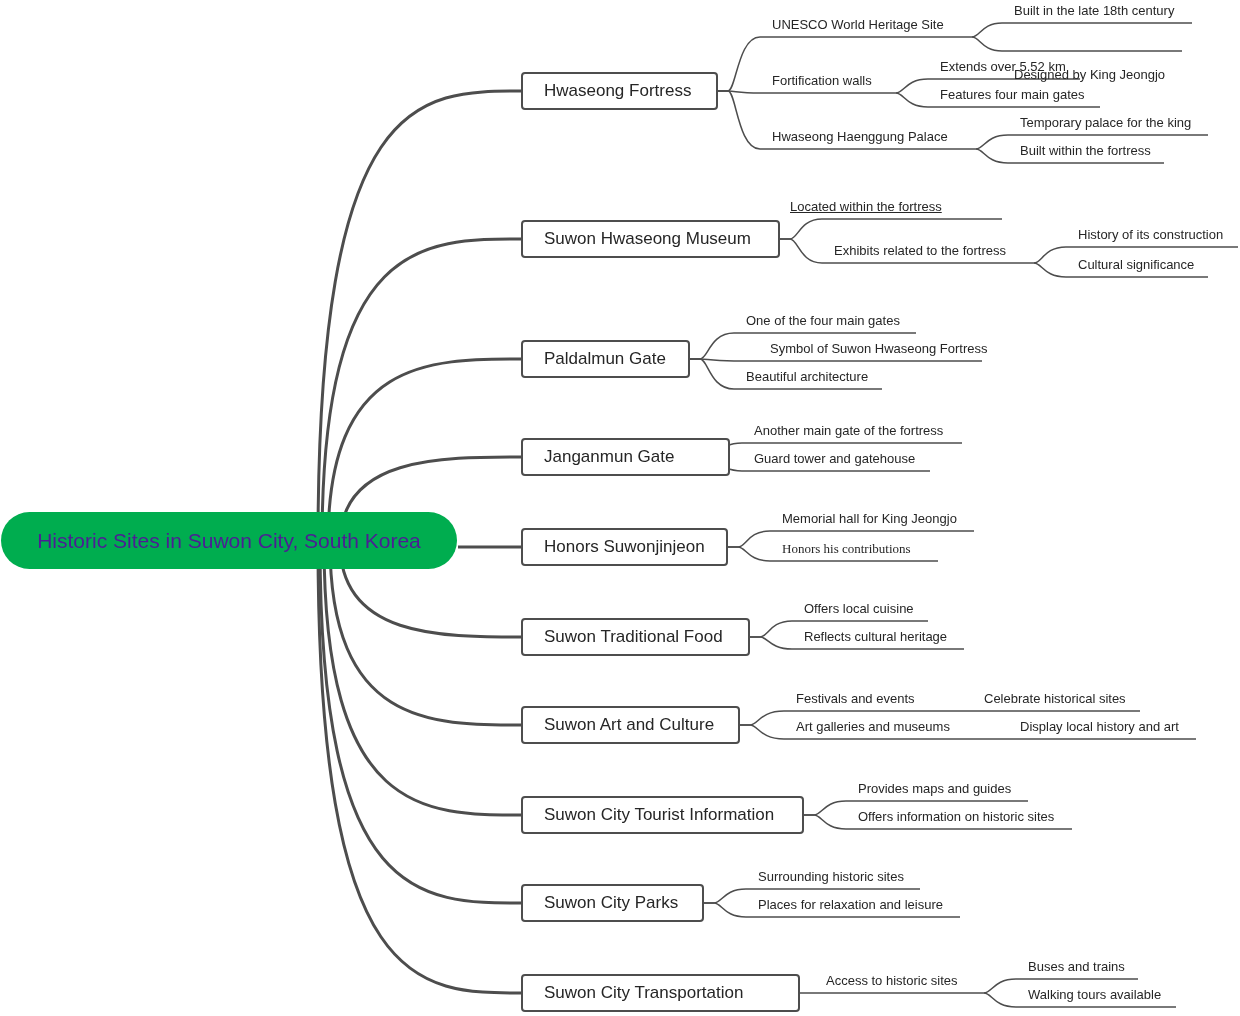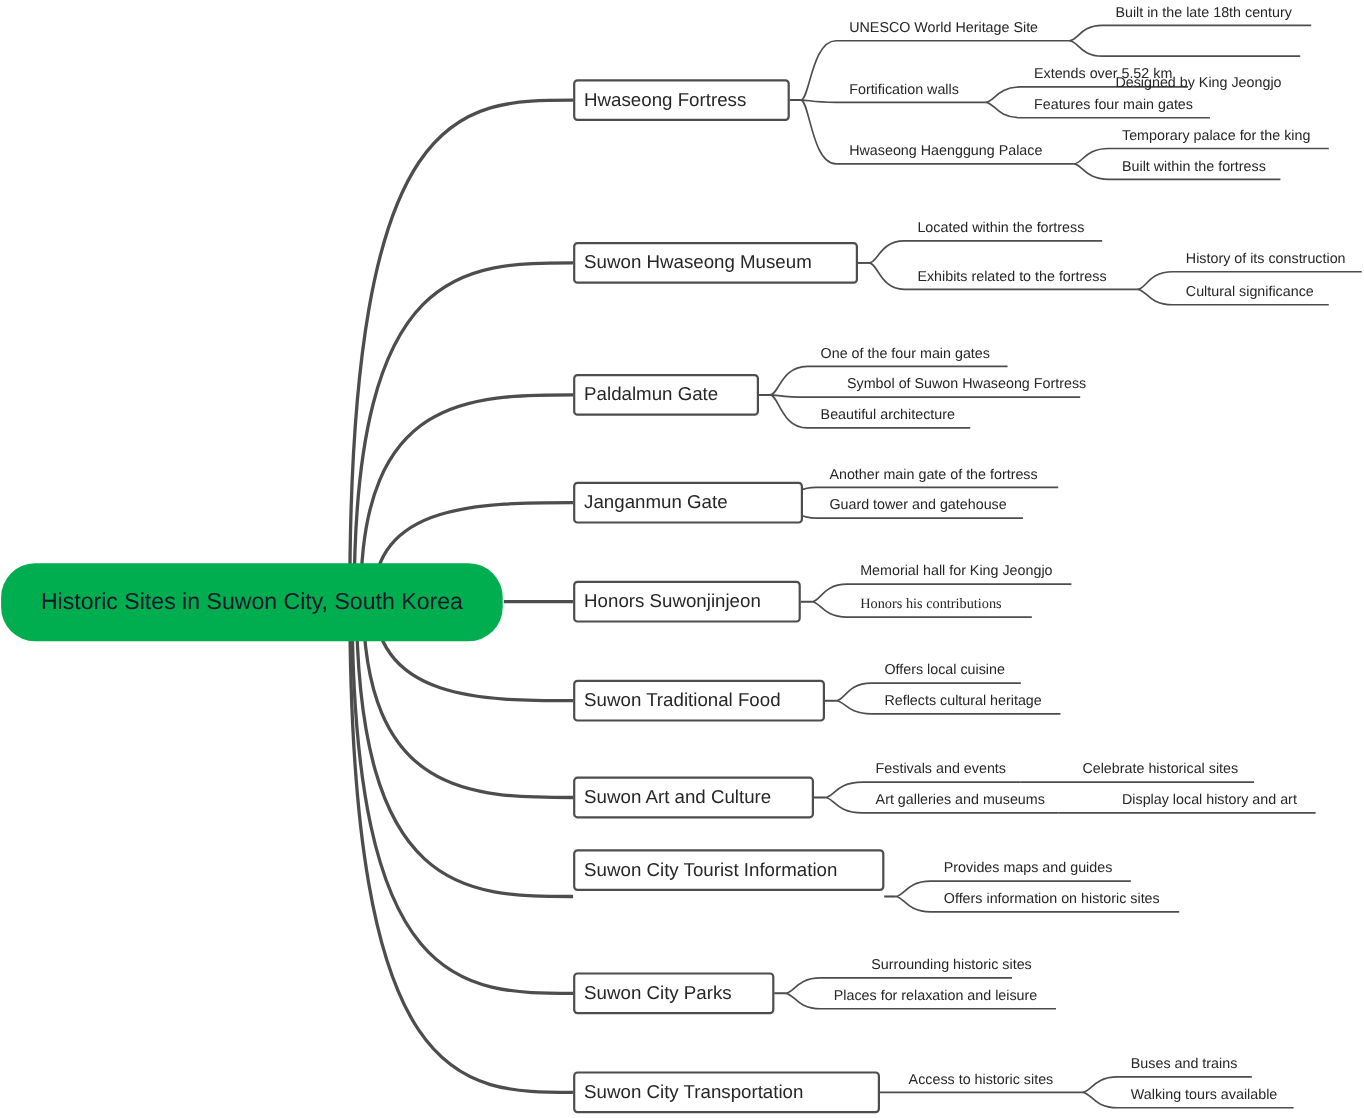--- a/index.html
+++ b/index.html
@@ -1,28 +1,28 @@
 <!DOCTYPE html>
 <html><head>
 <meta charset="utf-8">
 <style>
   html, body { margin: 0; padding: 0; background: #ffffff; }
   body { width: 1240px; height: 1016px; position: relative; overflow: hidden; font-family: "Liberation Sans", sans-serif; }
   #edges { position: absolute; left: 0; top: 0; width: 1240px; height: 1016px; }
   .root {
-    position: absolute; left: 1px; top: 512px; width: 456px; height: 71px;
-    background: #00ad4f; border-radius: 31px; color: #0f172a;
+    position: absolute; left: 1px; top: 512px; width: 456px; height: 57px;
+    background: #00ad4f; border-radius: 31px; color: #4c1d95;
     font-size: 21px; display: flex; align-items: center; justify-content: center;
     white-space: nowrap; z-index: 2;
   }
   .main {
     position: absolute; height: 38px; box-sizing: border-box;
     border: 2px solid #4d4d4d; border-radius: 4px; background: #fff;
     font-size: 17px; color: #262626; display: flex; align-items: center;
-    padding: 0 8px; white-space: nowrap; z-index: 2;
+    padding: 0 21px; white-space: nowrap; z-index: 2;
   }
   .leaf {
     position: absolute; font-size: 13px; color: #262626; white-space: nowrap; z-index: 2;
   }
 </style>
 </head>
 <body>
 
 <svg id="edges">
     <path d="M318,543 C318,91 418,91 521,91" fill="none" stroke="#4d4d4d" stroke-width="3"></path>
@@ -98,21 +98,21 @@
     <div class="leaf" style="left: 772px; top: 17px;">UNESCO World Heritage Site</div>
     <div class="leaf" style="left: 1014px; top: 3px;">Built in the late 18th century</div>
     <div class="leaf" style="left: 1014px; top: 31px; margin-top: 36px;">Designed by King Jeongjo</div>
     <div class="leaf" style="left: 772px; top: 73px;">Fortification walls</div>
     <div class="leaf" style="left: 940px; top: 59px;">Extends over 5.52 km</div>
     <div class="leaf" style="left: 940px; top: 87px;">Features four main gates</div>
     <div class="leaf" style="left: 772px; top: 129px;">Hwaseong Haenggung Palace</div>
     <div class="leaf" style="left: 1020px; top: 115px;">Temporary palace for the king</div>
     <div class="leaf" style="left: 1020px; top: 143px;">Built within the fortress</div>
     <div class="main" style="left: 521px; top: 220px; width: 259px;">Suwon Hwaseong Museum</div>
-    <div class="leaf" style="left: 834px; top: 199px;">Located within the fortress</div>
+    <div class="leaf" style="left: 790px; top: 199px; text-decoration: underline;">Located within the fortress</div>
     <div class="leaf" style="left: 834px; top: 243px;">Exhibits related to the fortress</div>
     <div class="leaf" style="left: 1078px; top: 227px;">History of its construction</div>
     <div class="leaf" style="left: 1078px; top: 257px;">Cultural significance</div>
     <div class="main" style="left: 521px; top: 340px; width: 169px;">Paldalmun Gate</div>
     <div class="leaf" style="left: 746px; top: 313px;">One of the four main gates</div>
     <div class="leaf" style="left: 746px; top: 341px; margin-left: 24px;">Symbol of Suwon Hwaseong Fortress</div>
     <div class="leaf" style="left: 746px; top: 369px;">Beautiful architecture</div>
     <div class="main" style="left: 521px; top: 438px; width: 209px;">Janganmun Gate</div>
     <div class="leaf" style="left: 754px; top: 423px;">Another main gate of the fortress</div>
     <div class="leaf" style="left: 754px; top: 451px;">Guard tower and gatehouse</div>
@@ -120,23 +120,23 @@
     <div class="leaf" style="left: 782px; top: 511px;">Memorial hall for King Jeongjo</div>
     <div class="leaf" style="left: 782px; top: 541px; font-family: Liberation Serif, serif;">Honors his contributions</div>
     <div class="main" style="left: 521px; top: 618px; width: 229px;">Suwon Traditional Food</div>
     <div class="leaf" style="left: 804px; top: 601px;">Offers local cuisine</div>
     <div class="leaf" style="left: 804px; top: 629px;">Reflects cultural heritage</div>
     <div class="main" style="left: 521px; top: 706px; width: 219px;">Suwon Art and Culture</div>
     <div class="leaf" style="left: 796px; top: 691px;">Festivals and events</div>
     <div class="leaf" style="left: 984px; top: 691px;">Celebrate historical sites</div>
     <div class="leaf" style="left: 796px; top: 719px;">Art galleries and museums</div>
     <div class="leaf" style="left: 1020px; top: 719px;">Display local history and art</div>
-    <div class="main" style="left: 521px; top: 772px; width: 283px;">Suwon City Tourist Information</div>
+    <div class="main" style="left: 521px; top: 796px; width: 283px;">Suwon City Tourist Information</div>
     <div class="leaf" style="left: 858px; top: 781px;">Provides maps and guides</div>
     <div class="leaf" style="left: 858px; top: 809px;">Offers information on historic sites</div>
     <div class="main" style="left: 521px; top: 884px; width: 183px;">Suwon City Parks</div>
-    <div class="leaf" style="left: 792px; top: 869px;">Surrounding historic sites</div>
+    <div class="leaf" style="left: 758px; top: 869px;">Surrounding historic sites</div>
     <div class="leaf" style="left: 758px; top: 897px;">Places for relaxation and leisure</div>
     <div class="main" style="left: 521px; top: 974px; width: 279px;">Suwon City Transportation</div>
     <div class="leaf" style="left: 826px; top: 973px;">Access to historic sites</div>
     <div class="leaf" style="left: 1028px; top: 959px;">Buses and trains</div>
     <div class="leaf" style="left: 1028px; top: 987px;">Walking tours available</div>
   </div>
 
 </body></html>

